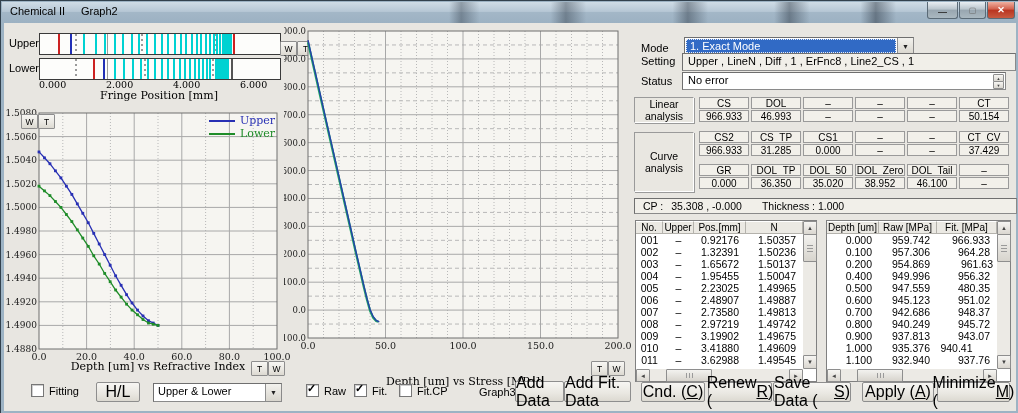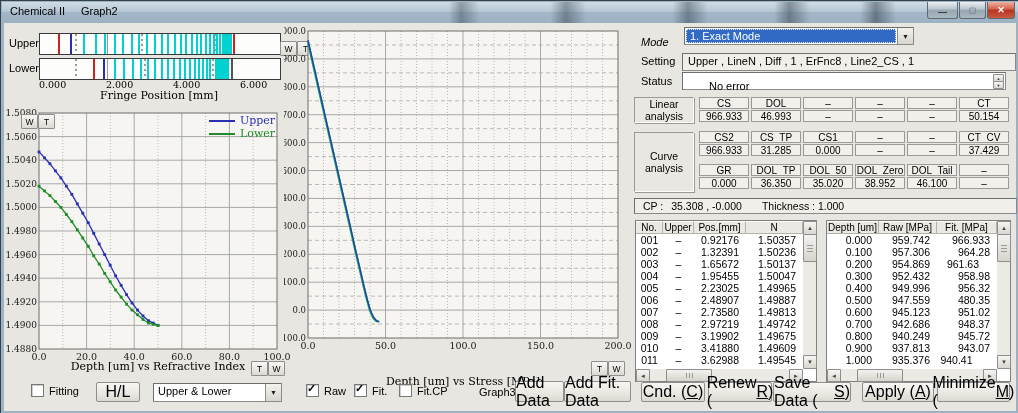--- a/index.html
+++ b/index.html
@@ -393,30 +393,30 @@
       </span>
       <span class="abs" style="left: 93px; top: 0px; display: flex; gap: 5px; align-items: center;">
         <span class="cb"></span>
         <span class="lbl">Fit.CP</span>
       </span>
     </div>
   <span class="abs lbl" style="left:478px;top:385px;">Graph3</span>
   <div class="btn abs" style="left:514px;top:380px;width:47px;height:19px;">Add Data</div>
   <div class="btn abs" style="left:563px;top:380px;width:65px;height:19px;">Add Fit. Data</div>
 
-  <span class="abs lbl" style="left:640px;top:35px;font-style:italic;">Mode</span>
-  <div class="combo whitebox abs" style="left:683px;top:26px;width:228px;height:16px;">
+  <span class="abs lbl" style="left:640px;top:41px;">Mode</span>
+  <div class="combo whitebox abs" style="left:683px;top:36px;width:228px;height:16px;">
     <div class="val" style="background:#316ac5;color:#fff;margin:1px;outline:1px dotted #e8ecf4;outline-offset:-1px;">1. Exact Mode</div>
     <div class="arrow">▼</div>
   </div>
   <span class="abs lbl" style="left:640px;top:54px;">Setting</span>
   <div class="sunken abs" style="left:681px;top:52px;width:322px;height:14px;padding:1px 5px;white-space:nowrap;overflow:hidden;">Upper , LineN , Diff , 1 , ErFnc8  , Line2_CS  , 1</div>
   <span class="abs lbl" style="left:640px;top:74px;">Status</span>
   <div class="whitebox abs" style="left:681px;top:71px;width:322px;height:16px;">
-    <div style="padding:7px 5px;white-space:nowrap;overflow:hidden;margin-left:21px;">No error</div>
+    <div style="padding:1px 5px;white-space:nowrap;overflow:hidden;">No error</div>
     <div class="abs" style="right:1px;top:1px;width:11px;height:14px;">
       <div class="sb-btn" style="left:0;top:0;width:9px;height:6px;">
           <span style="font-size:4px;">▲</span>
         </div>
       <div class="sb-btn" style="left:0;top:7px;width:9px;height:6px;">
           <span style="font-size:4px;">▼</span>
         </div>
     </div>
   </div>
 
@@ -586,26 +586,21 @@
           <div class="td" style="width: 60px; text-align: right; padding-right: 7px; box-sizing: border-box;">966.933</div>
         </div>
         <div class="trow">
           <div class="td" style="width: 52px; text-align: right; padding-right: 7px; box-sizing: border-box;">0.100</div>
           <div class="td" style="width: 58px; text-align: right; padding-right: 7px; box-sizing: border-box;">957.306</div>
           <div class="td" style="width: 60px; text-align: right; padding-right: 7px; box-sizing: border-box;">964.28</div>
         </div>
         <div class="trow">
           <div class="td" style="width: 52px; text-align: right; padding-right: 7px; box-sizing: border-box;">0.200</div>
           <div class="td" style="width: 58px; text-align: right; padding-right: 7px; box-sizing: border-box;">954.869</div>
-          <div class="td" style="width: 60px; text-align: right; padding-right: 18px; box-sizing: border-box;">961.63</div>
-        </div>
-        <div class="trow">
-          <div class="td" style="width: 52px; text-align: right; padding-right: 7px; box-sizing: border-box;">0.300</div>
-          <div class="td" style="width: 58px; text-align: right; padding-right: 7px; box-sizing: border-box;">952.432</div>
-          <div class="td" style="width: 60px; text-align: right; padding-right: 7px; box-sizing: border-box;">958.98</div>
+          <div class="td" style="width: 60px; text-align: right; padding-right: 4px; box-sizing: border-box;">961.63</div>
         </div>
         <div class="trow">
           <div class="td" style="width: 52px; text-align: right; padding-right: 7px; box-sizing: border-box;">0.400</div>
           <div class="td" style="width: 58px; text-align: right; padding-right: 7px; box-sizing: border-box;">949.996</div>
           <div class="td" style="width: 60px; text-align: right; padding-right: 7px; box-sizing: border-box;">956.32</div>
         </div>
         <div class="trow">
           <div class="td" style="width: 52px; text-align: right; padding-right: 7px; box-sizing: border-box;">0.500</div>
           <div class="td" style="width: 58px; text-align: right; padding-right: 7px; box-sizing: border-box;">947.559</div>
           <div class="td" style="width: 60px; text-align: right; padding-right: 7px; box-sizing: border-box;">480.35</div>

